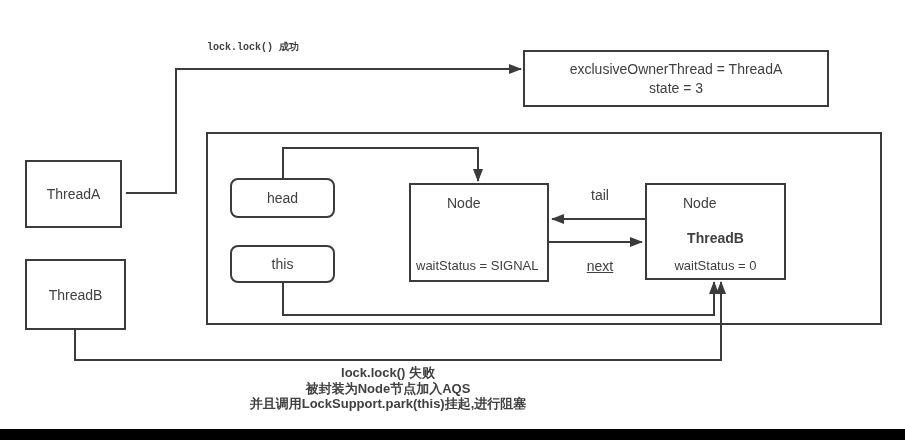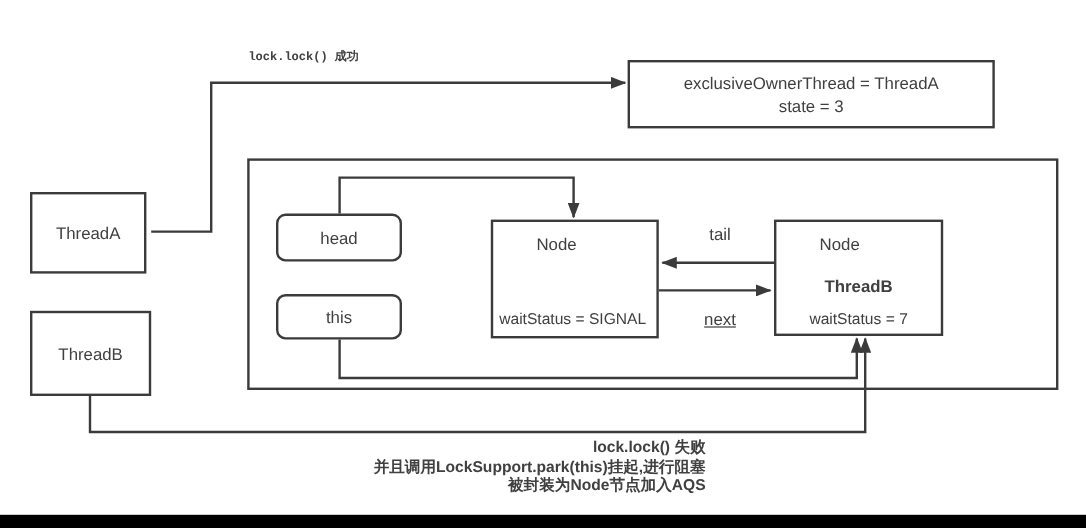--- a/index.html
+++ b/index.html
@@ -42,21 +42,21 @@
   .node-status-left { position: absolute; bottom: 7px; left: 5px; font-size: 13px; white-space: nowrap; margin-top: 40px; }
   .node-status-center { position: absolute; bottom: 5px; left: 0; right: 0; text-align: center; font-size: 13px; }
   .node-thread { position: absolute; top: 45px; left: 0; right: 0; text-align: center; font-size: 14px; font-weight: bold; }
   .float-label { position: absolute; font-size: 14px; }
   .bold-label { position: absolute; font-size: 10px; font-weight: bold; white-space: nowrap; font-family: Liberation Mono, monospace; }
   .prev-label { left: 570px; top: 187px; width: 60px; text-align: center; }
   .next-label { left: 570px; top: 258px; width: 60px; text-align: center; text-decoration: underline; }
   .lock-success-label { left: 207px; top: 40px; }
   .caption {
     position: absolute; left: 188px; top: 365px; width: 400px;
-    text-align: right; font-size: 13px; font-weight: bold; line-height: 15.5px;
+    text-align: center; font-size: 13px; font-weight: bold; line-height: 15.5px;
   }
   .connector-layer {
     position: absolute; left: 0; top: 0; width: 905px; height: 440px;
     pointer-events: none;
   }
   .bottom-bar {
     position: absolute; left: 0; top: 429px; width: 905px; height: 11px;
     background: #000000;
   }
 </style>
@@ -79,31 +79,31 @@
   <div class="box rounded tail-box center-text">this</div>
 
   <div class="box node-a">
     <div class="node-title">Node</div>
     <div class="node-status-left">waitStatus = SIGNAL</div>
   </div>
 
   <div class="box node-b">
     <div class="node-title">Node</div>
     <div class="node-thread">ThreadB</div>
-    <div class="node-status-center">waitStatus = 7</div>
+    <div class="node-status-center">waitStatus = 0</div>
   </div>
 
   <div class="bold-label lock-success-label">lock.lock() 成功</div>
   <div class="float-label prev-label">tail</div>
   <div class="float-label next-label">next</div>
 
   <div class="caption">
     <div>lock.lock() 失败</div>
+    <div>被封装为Node节点加入AQS</div>
     <div>并且调用LockSupport.park(this)挂起,进行阻塞</div>
-    <div>被封装为Node节点加入AQS</div>
   </div>
 
   <svg class="connector-layer" width="905" height="440" viewBox="0 0 905 440" xmlns="http://www.w3.org/2000/svg">
     <defs>
       <marker id="ah" viewBox="0 0 13 10" markerWidth="13" markerHeight="10" refX="12" refY="5" orient="auto" markerUnits="userSpaceOnUse">
         <path d="M0,0 L13,5 L0,10 Z" fill="#3b3b3b"></path>
       </marker>
     </defs>
     <g fill="none" stroke="#3b3b3b" stroke-width="2">
       <path d="M126,193 H176 V69 H521" marker-end="url(#ah)"></path>

